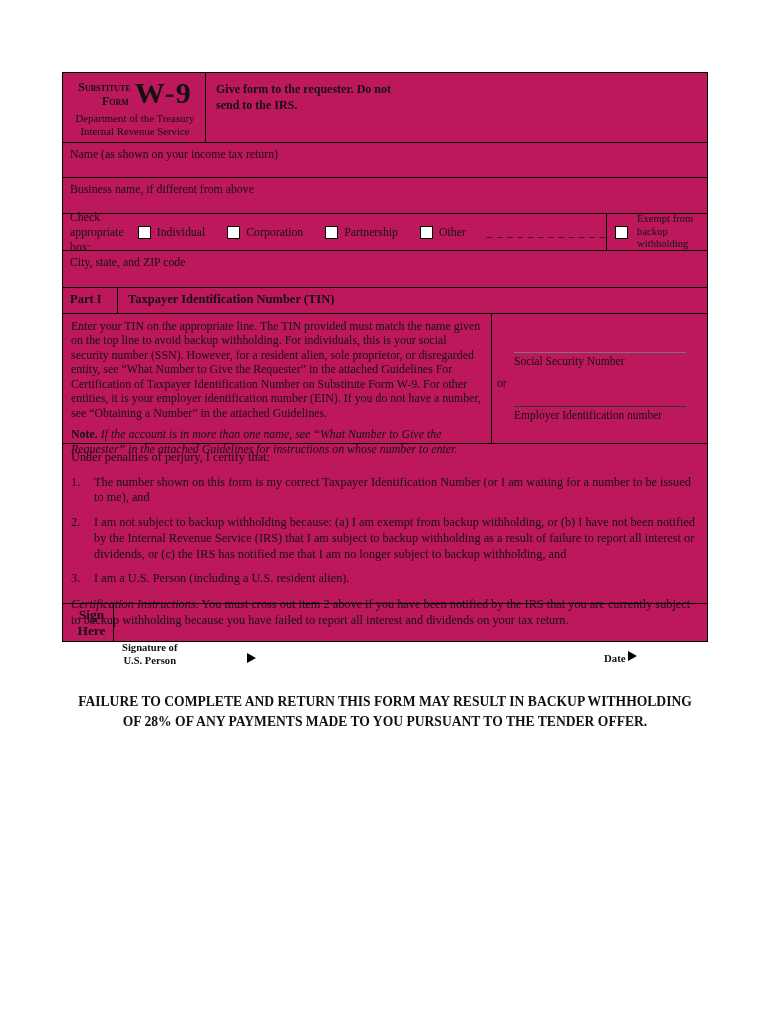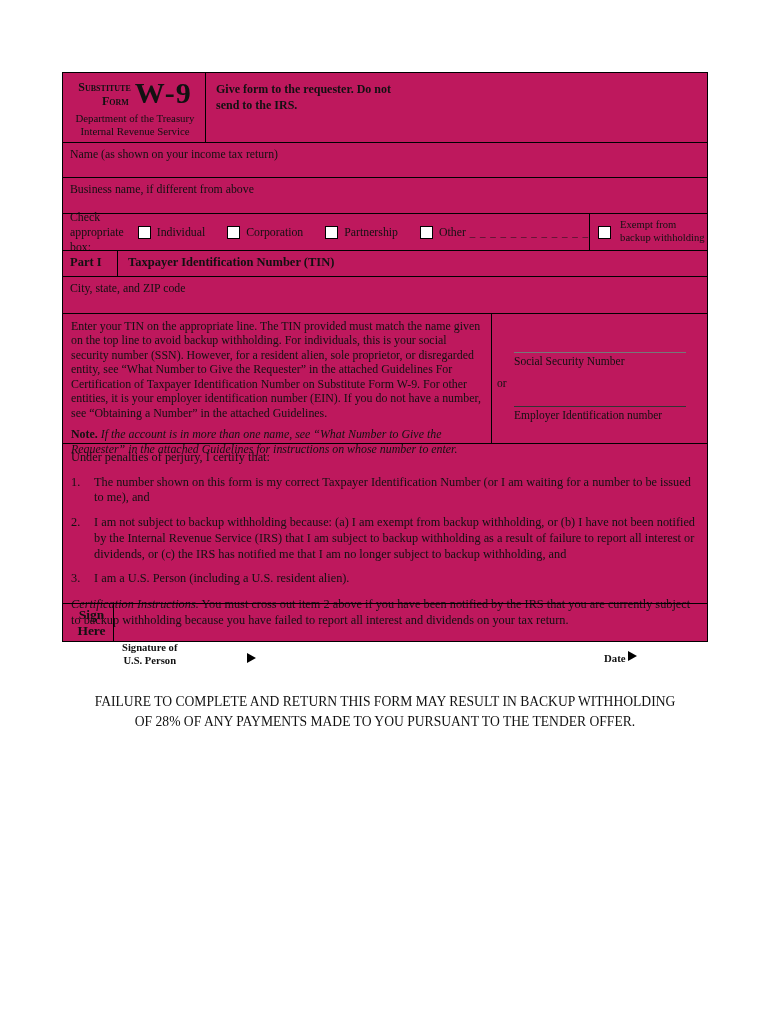--- a/index.html
+++ b/index.html
@@ -41,21 +41,21 @@
   .fill-area { position:absolute; left:0; top:16px; right:0; bottom:0; }
 
   
   .r-boxes { height:37px; display:flex; }
   .boxes-left { flex:1; display:flex; align-items:center; padding-left:7px; font-size:11.8px; }
   .boxes-right { width:138px; border-left:1.4px solid #000; display:flex; align-items:center; padding-left:8px; }
   .cb { width:13px; height:13px; border:1.7px solid #000; display:inline-block; flex:none; background:#fff; cursor:pointer; }
   .cb-group { display:flex; align-items:center; margin-left:22px; }
   .cb-group .cb { margin-right:6px; }
   .cb-group.first { margin-left:14px; }
-  .other-blank { font-size:11px; letter-spacing:1px; margin-left:4px; white-space:nowrap; }
+  .other-blank { font-size:11px; letter-spacing:1px; margin-left:21px; white-space:nowrap;font-weight:bold; }
   .exempt-label { font-size:10.6px; line-height:1.2; margin-left:9px; }
 
   
   .part-head { display:flex; height:26px; align-items:stretch; font-weight:bold; }
   .part-label { width:55px; border-right:1.4px solid #000; padding:4px 0 0 7px; font-size:12.5px; }
   .part-title { flex:1; padding:4px 0 0 10px; font-size:12.5px; }
 
   
   .p1-body { display:flex; height:130px; }
   .p1-text { flex:1; padding:5px 8px 0 8px; font-size:11.9px; line-height:1.215; }
@@ -86,21 +86,21 @@
   .tri { width:0; height:0; border-top:5px solid transparent; border-bottom:5px solid transparent; border-left:9px solid #000; display:inline-block; }
   .sig-arrow { position:absolute; left:133px; top:17px; }
   .date-label { position:absolute; left:490px; top:16px; font-weight:bold; font-size:10.8px; }
   .date-arrow { position:absolute; left:514px; top:15px; }
   .sig-fill { position:absolute; left:150px; right:170px; top:4px; bottom:2px; }
   .date-fill { position:absolute; left:530px; right:4px; top:4px; bottom:2px; }
 
   
   .footer {
     position:absolute; left:0; top:692px; width:770px;
-    text-align:center; font-weight:normal; font-size:13.6px; line-height:1.45;
+    text-align:center; font-weight:bold; font-size:13.6px; line-height:1.45;
   }
 </style>
 </head>
 <body>
 
 <div class="form">
 
   <div class="row hdr">
     <div class="hdr-left">
       <div class="subform-wrap">
@@ -150,28 +150,28 @@
         <span>Other</span>
         <span class="other-blank">_ _ _ _ _ _ _ _ _ _ _ _</span>
       </span>
     </div>
     <div class="boxes-right">
       <span class="cb"></span>
       <span class="exempt-label">Exempt from backup withholding</span>
     </div>
   </div>
 
+  <div class="row field r-city">
+    <span>City, state, and ZIP code</span>
+    <div class="fill-area"></div>
+  </div>
+
   <div class="row part-head">
     <div class="part-label">Part I</div>
     <div class="part-title">Taxpayer Identification Number (TIN)</div>
-  </div>
-
-  <div class="row field r-city">
-    <span>City, state, and ZIP code</span>
-    <div class="fill-area"></div>
   </div>
 
   <div class="row p1-body">
     <div class="p1-text">
       <div>Enter your TIN on the appropriate line.  The TIN provided must match the name given on the top line to avoid backup withholding.  For individuals, this is your social security number (SSN).  However, for a resident alien, sole proprietor, or disregarded entity, see “What Number to Give the Requester” in the attached Guidelines For Certification of Taxpayer Identification Number on Substitute Form W-9.  For other entities, it is your employer identification number (EIN).  If you do not have a number, see “Obtaining a Number” in the attached Guidelines.</div>
       <div class="p1-note">
         <span class="nlabel">Note.</span>
         <span class="ntext">If the account is in more than one name, see “What Number to Give the Requester” in the attached Guidelines for instructions on whose number to enter.</span>
       </div>
     </div>

